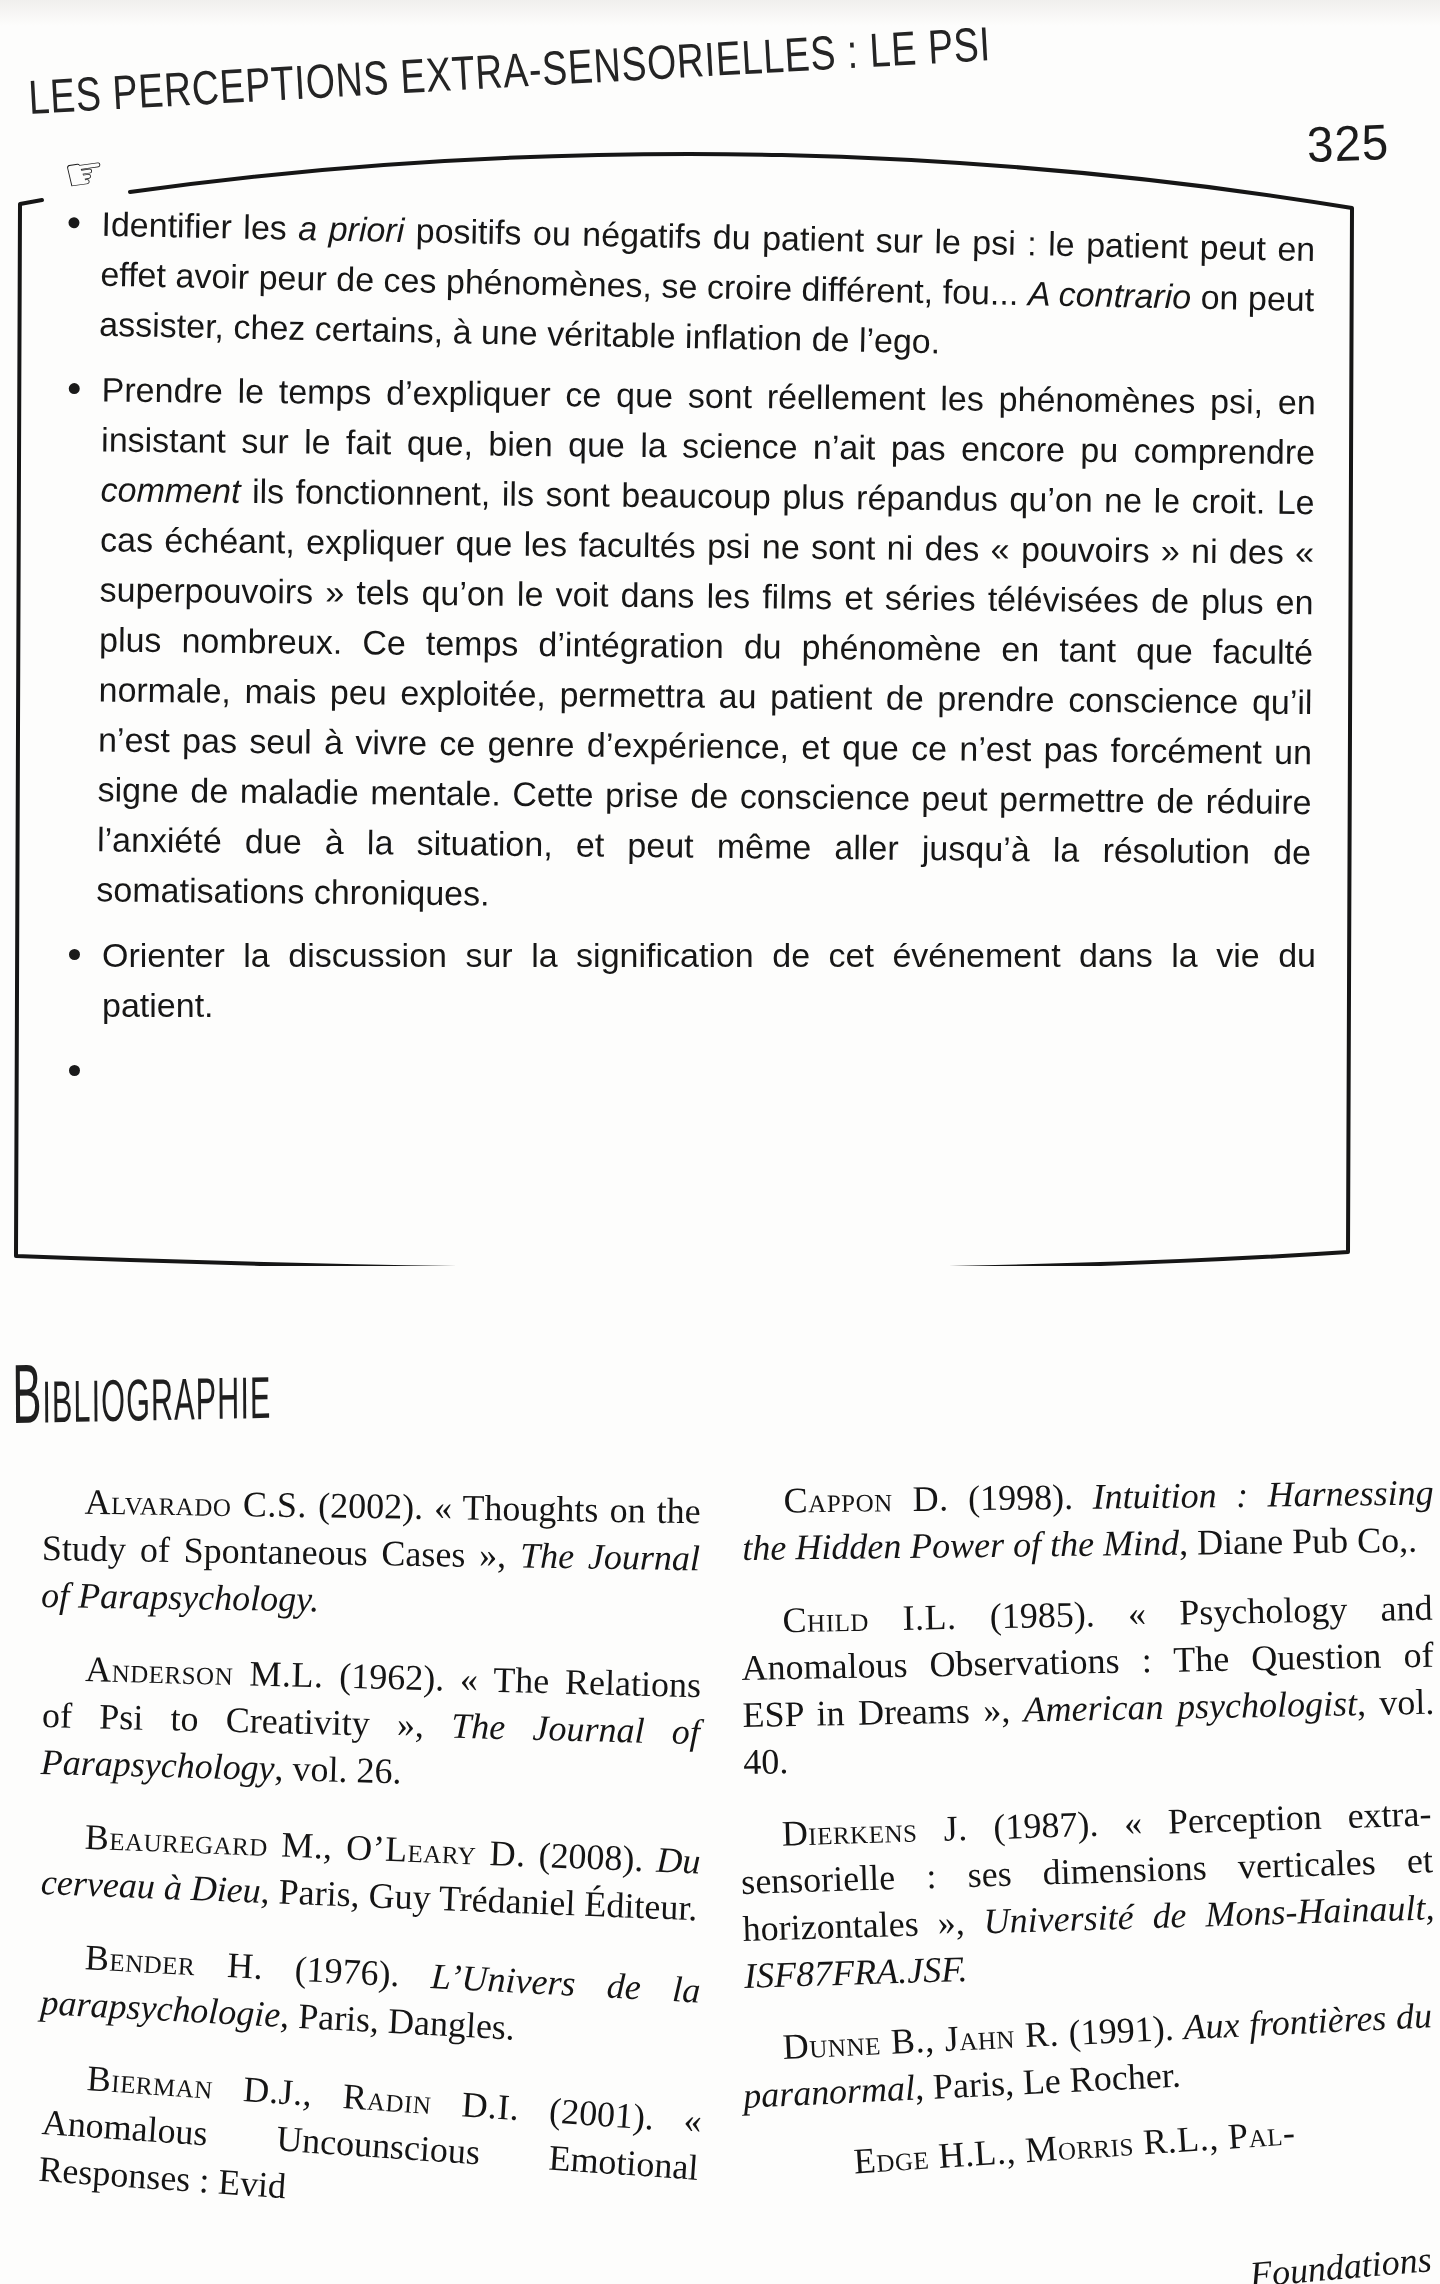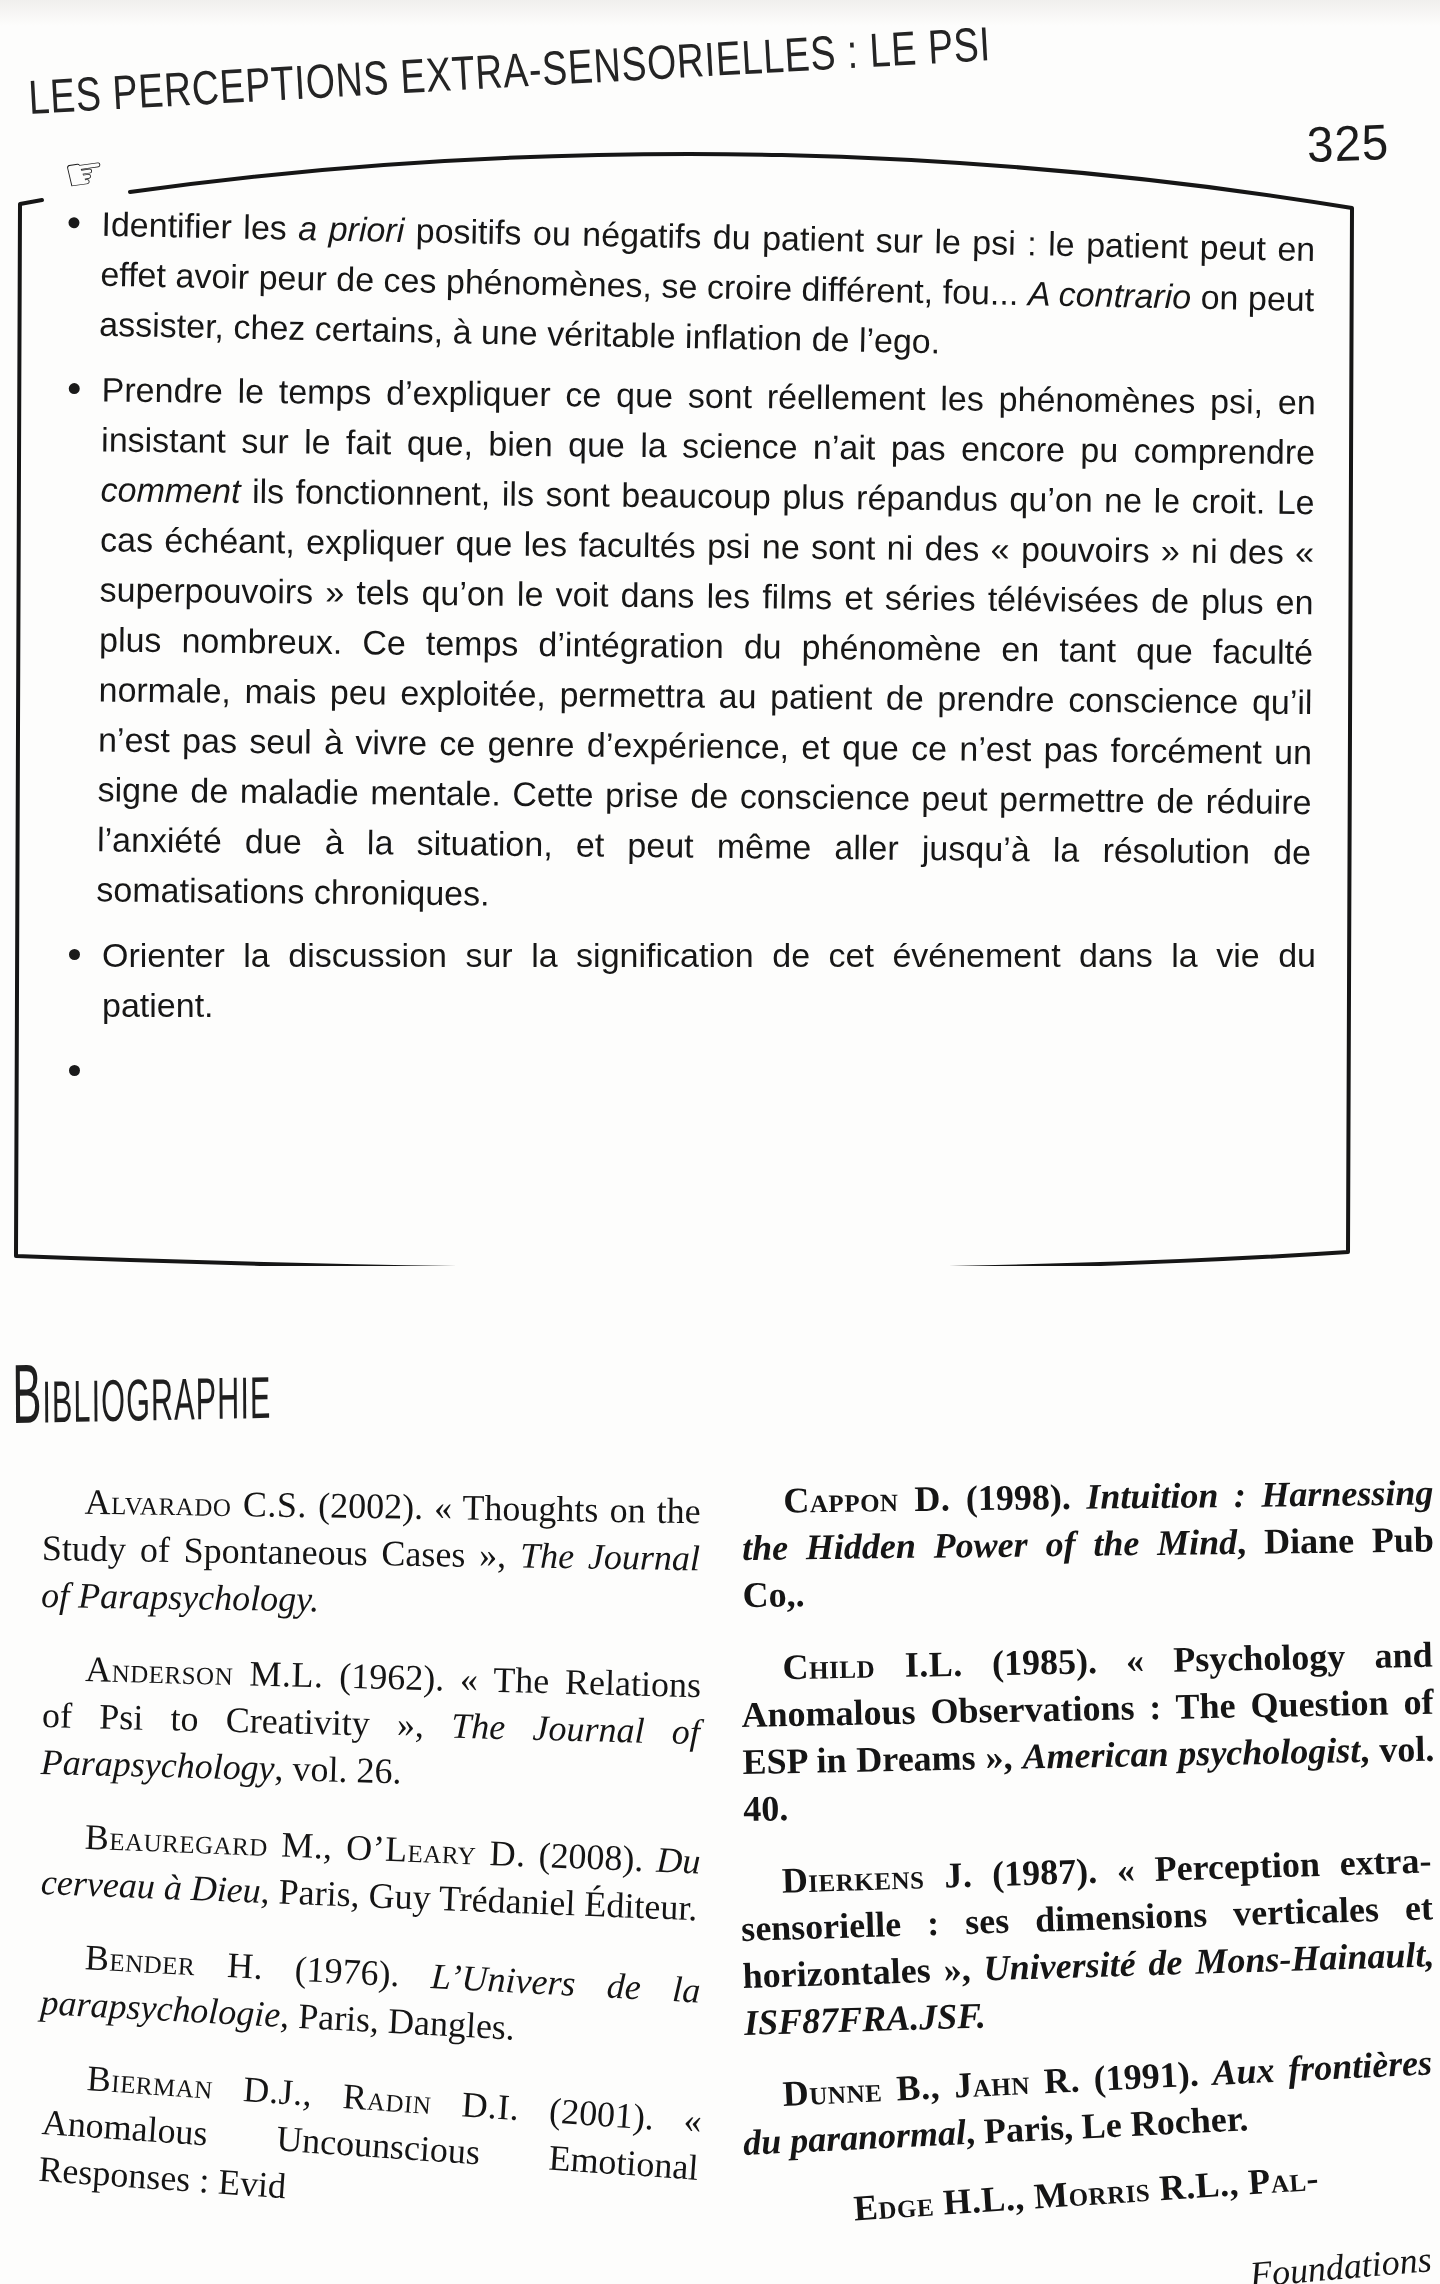--- a/index.html
+++ b/index.html
@@ -57,21 +57,21 @@
     transform:scaleX(0.52) rotate(-0.6deg);transform-origin:0 0;
     color:#1f1f1f;
   }
   .col{
     position:absolute;top:1478px;
     font-family:"Liberation Serif", serif;
     font-size:36px;line-height:47px;text-align:justify;
     color:#151515;
   }
   .col-left{left:18px;width:658px;margin-left:24px;}
-  .col-right{left:742px;width:692px;font-weight:bold;}
+  .col-right{left:742px;width:692px;}
   .entry{margin:0 0 26px 0;text-indent:42px;transform-origin:0 50%;}
   .col-left .entry:nth-of-type(1){transform:rotate(0.9deg);}
   .col-left .entry:nth-of-type(2){transform:rotate(1.5deg);}
   .col-left .entry:nth-of-type(3){transform:rotate(2.3deg);}
   .col-left .entry:nth-of-type(4){transform:rotate(3.1deg);}
   .col-left .entry:nth-of-type(5){transform:rotate(4deg);}
   .col-right .entry:nth-of-type(1){transform:rotate(-0.7deg);}
   .col-right .entry:nth-of-type(2){transform:rotate(-1.1deg);}
   .col-right .entry:nth-of-type(3){transform:rotate(-1.8deg);}
   .col-right .entry:nth-of-type(4){transform:rotate(-2.8deg);}

